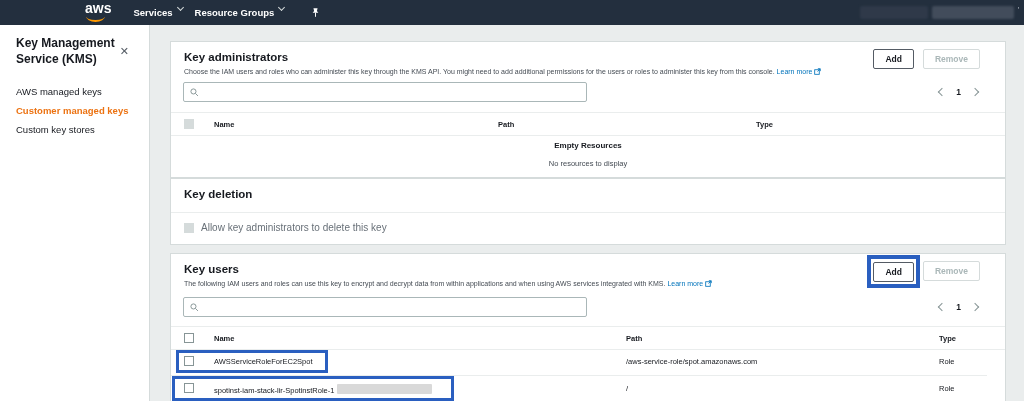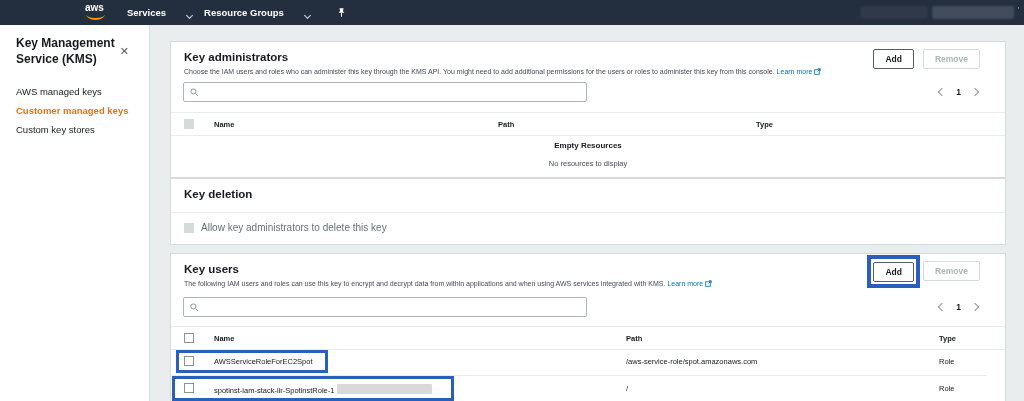--- a/index.html
+++ b/index.html
@@ -4,24 +4,24 @@
 <style>
   html,body{margin:0;padding:0;background:#fff;}
   #screen{
     position:relative;width:1024px;height:401px;overflow:hidden;
     background:#eaeded;font-family:"Liberation Sans",sans-serif;
     -webkit-font-smoothing:antialiased;color:#16191f;
   }
   
   .navbar{position:absolute;top:0;left:0;width:1024px;height:25px;background:#232f3e;
     display:flex;align-items:center;color:#fff;}
-  .logo{margin-left:85px;font-size:10px;font-weight:bold;line-height:1;position:relative;top:-1px;cursor:pointer;}
+  .logo{margin-left:85px;font-size:14px;font-weight:bold;line-height:1;position:relative;top:-1px;cursor:pointer;}
   .logo .smile{display:block;width:19px;height:5px;border-bottom:2px solid #ff9900;
     border-radius:0 0 10px 10px / 0 0 6px 6px;margin-top:0px;margin-left:1px;}
-  .nav-item{display:flex;align-items:flex-end;gap:21px;font-size:9.5px;font-weight:700;cursor:pointer;}
+  .nav-item{display:flex;align-items:flex-start;gap:5px;font-size:9.5px;font-weight:700;cursor:pointer;}
   .nav-item.svc{margin-left:22px;}
   .nav-item.rg{margin-left:12px;}
   .caret{width:4px;height:4px;border-right:1.2px solid #d5dbdb;border-bottom:1.2px solid #d5dbdb;
     transform:rotate(45deg);margin-top:-2px;}
   .pin{margin-left:26px;display:flex;align-items:center;cursor:pointer;}
   .nav-right{margin-left:auto;margin-right:5px;display:flex;align-items:center;gap:4px;}
   .redact-nav-dim{width:68px;height:13px;background:#2f3949;border-radius:2px;filter:blur(1px);}
   .redact-nav{width:82px;height:13px;background:#424c5b;border-radius:2px;filter:blur(1px);}
   .nav-tick{color:#c3c9d1;font-size:7px;line-height:1;position:relative;top:-3px;}
   

